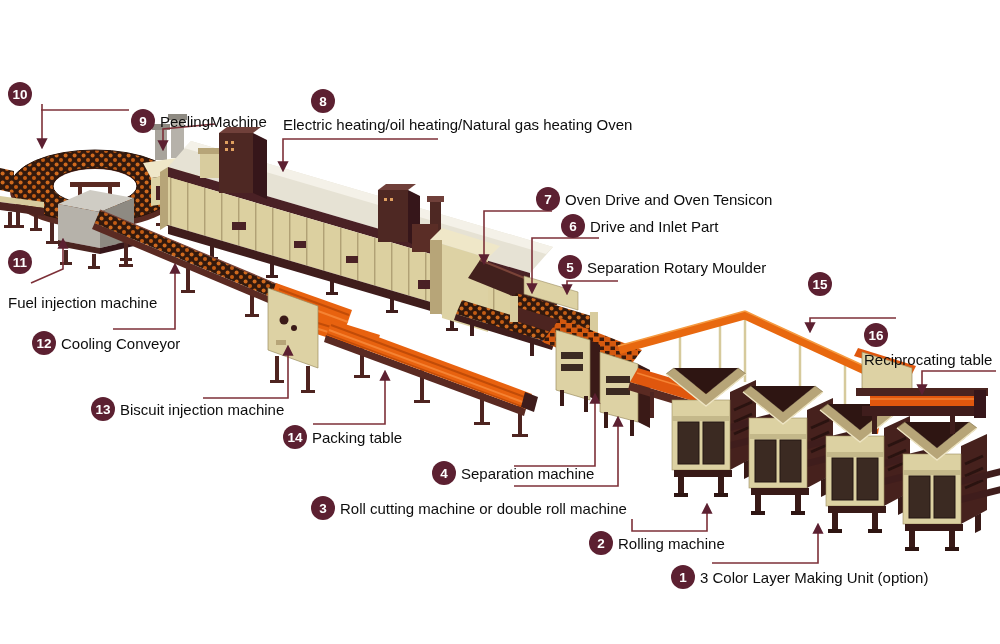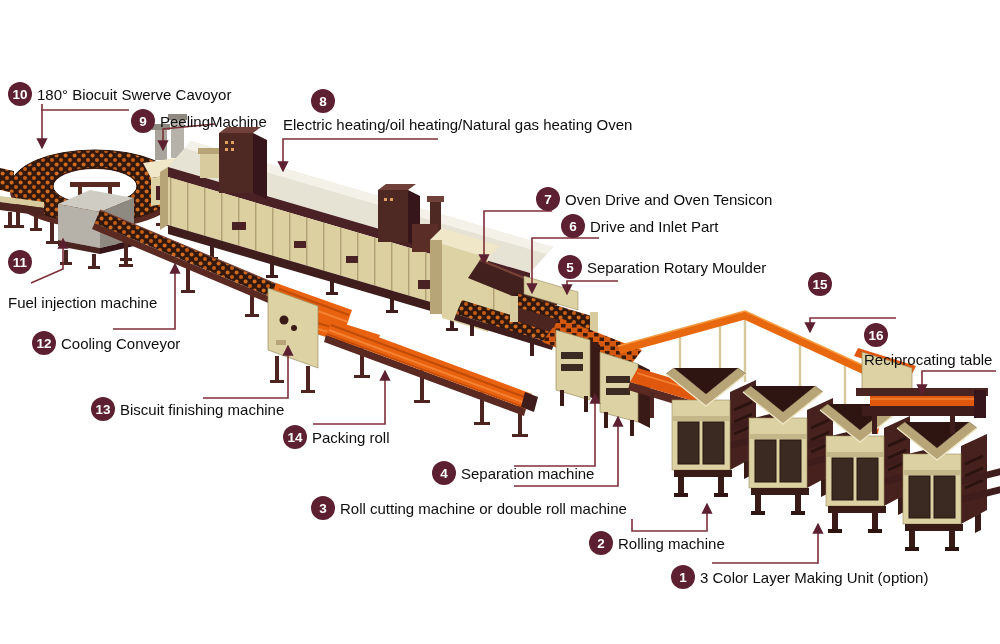--- a/index.html
+++ b/index.html
@@ -298,21 +298,20 @@
     <path d="M313,424 H385 V373" marker-end="url(#arr)"></path>
     <path d="M514,466 H595 V396" marker-end="url(#arr)"></path>
     <path d="M514,486 H618 V419" marker-end="url(#arr)"></path>
     <path d="M632,519 V531 H707 V506" marker-end="url(#arr)"></path>
     <path d="M712,563 H818 V526" marker-end="url(#arr)"></path>
   </g>
 </svg>
 
   <div class="label" style="left:8px;top:82px">
     <span class="num">10</span>
-    <span>180° Biocuit Swerve Cavoyor</span>
   </div>
 
   <div class="label" style="left:131px;top:109px">
     <span class="num">9</span>
     <span>PeelingMachine</span>
   </div>
 
   <div class="label stack" style="left:283px;top:89px">
     <span class="num" style="margin-left:28px">8</span>
     <span>Electric heating/oil heating/Natural gas heating Oven</span>
@@ -347,26 +346,26 @@
     <span>Fuel injection machine</span>
   </div>
 
   <div class="label" style="left:32px;top:331px">
     <span class="num">12</span>
     <span>Cooling Conveyor</span>
   </div>
 
   <div class="label" style="left:91px;top:397px">
     <span class="num">13</span>
-    <span>Biscuit finishing machine</span>
+    <span>Biscuit injection machine</span>
   </div>
 
   <div class="label" style="left:283px;top:425px">
     <span class="num">14</span>
-    <span>Packing roll</span>
+    <span>Packing table</span>
   </div>
 
   <div class="label" style="left:432px;top:461px">
     <span class="num">4</span>
     <span>Separation machine</span>
   </div>
 
   <div class="label" style="left:311px;top:496px">
     <span class="num">3</span>
     <span>Roll cutting machine or double roll machine</span>

